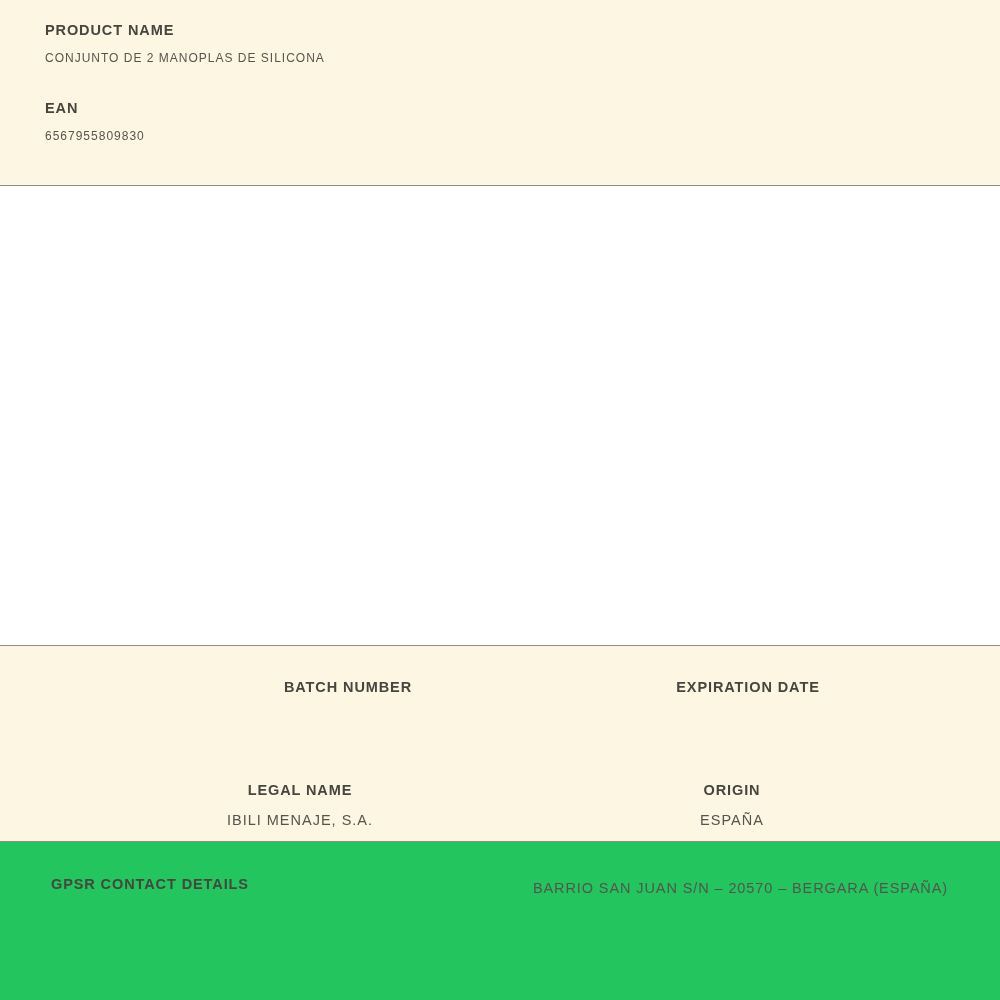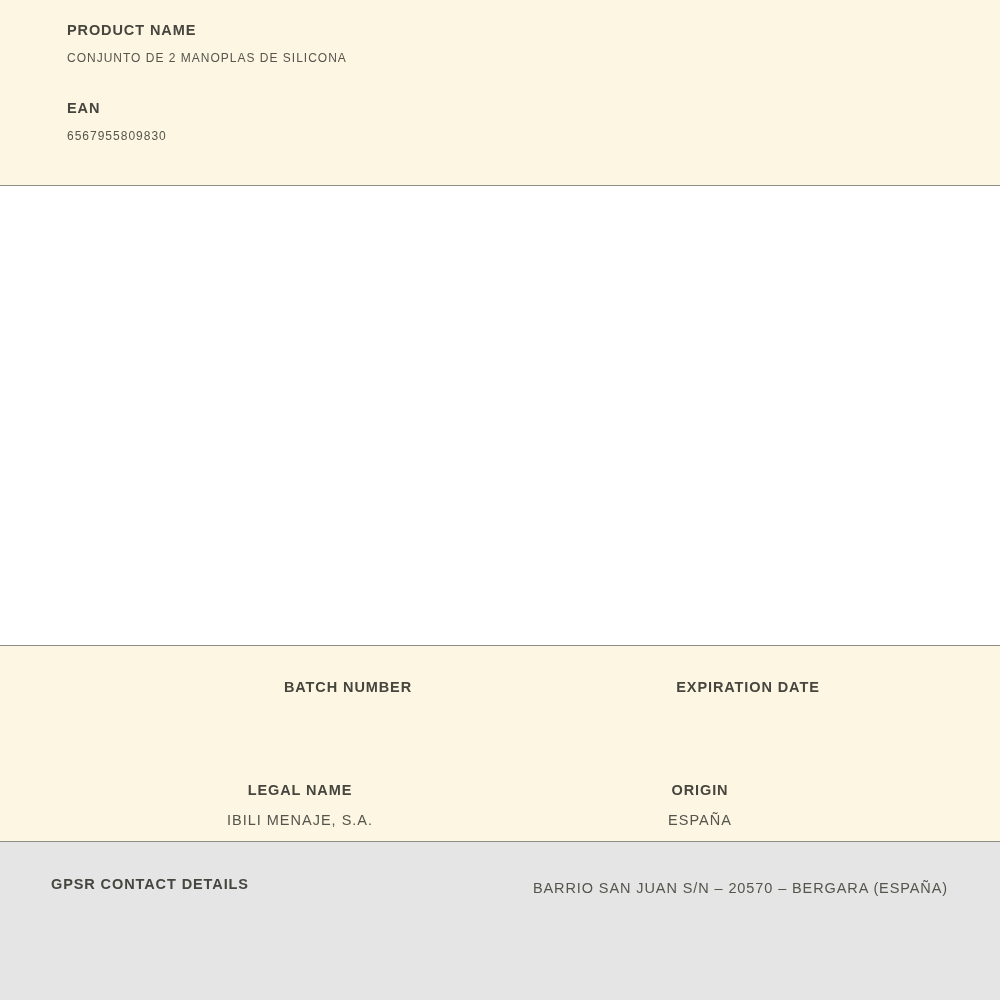--- a/index.html
+++ b/index.html
@@ -23,21 +23,21 @@
 
   
   .top-block {
     background: #fdf6e3;
     padding: 22px 0 0 0;
     height: 186px;
     box-sizing: border-box;
     border-bottom: 1px solid #8e8e86;
   }
   .field {
-    padding-left: 67px;
+    padding-left: 45px;
   }
   .field + .field {
     margin-top: 34px;
   }
   .field-label {
     font-size: 14.5px;
     font-weight: bold;
     letter-spacing: 0.9px;
     color: #46463f;
     text-transform: uppercase;
@@ -72,42 +72,42 @@
   }
   .details-col {
     width: 300px;
     text-align: center;
     box-sizing: border-box;
   }
   .details-col.col-1 { margin-left: 150px; }
   .details-col.col-2 { margin-left: 100px; }
 
   .row-1 { padding-top: 33px; margin-left: 48px; }
-  .row-2 { padding-top: 57px; }
+  .row-2 { padding-top: 57px; gap: 32px; }
 
   .detail-label {
     font-size: 14.5px;
     font-weight: bold;
     letter-spacing: 0.9px;
     color: #46463f;
     text-transform: uppercase;
     line-height: 1.2;
   }
   .detail-value {
     font-size: 14.5px;
     letter-spacing: 1.0px;
     color: #55554d;
     margin-top: 12px;
     line-height: 1.2;
     min-height: 17px;
   }
 
   
   .footer {
-    background: #e5e5e5;
+    background: #22c55e;
     height: 158px;
     box-sizing: border-box;
     padding: 33px 52px 0 51px;
     display: flex;
     justify-content: space-between;
     align-items: flex-start;
   }
   .footer-label {
     font-size: 14.5px;
     font-weight: bold;

